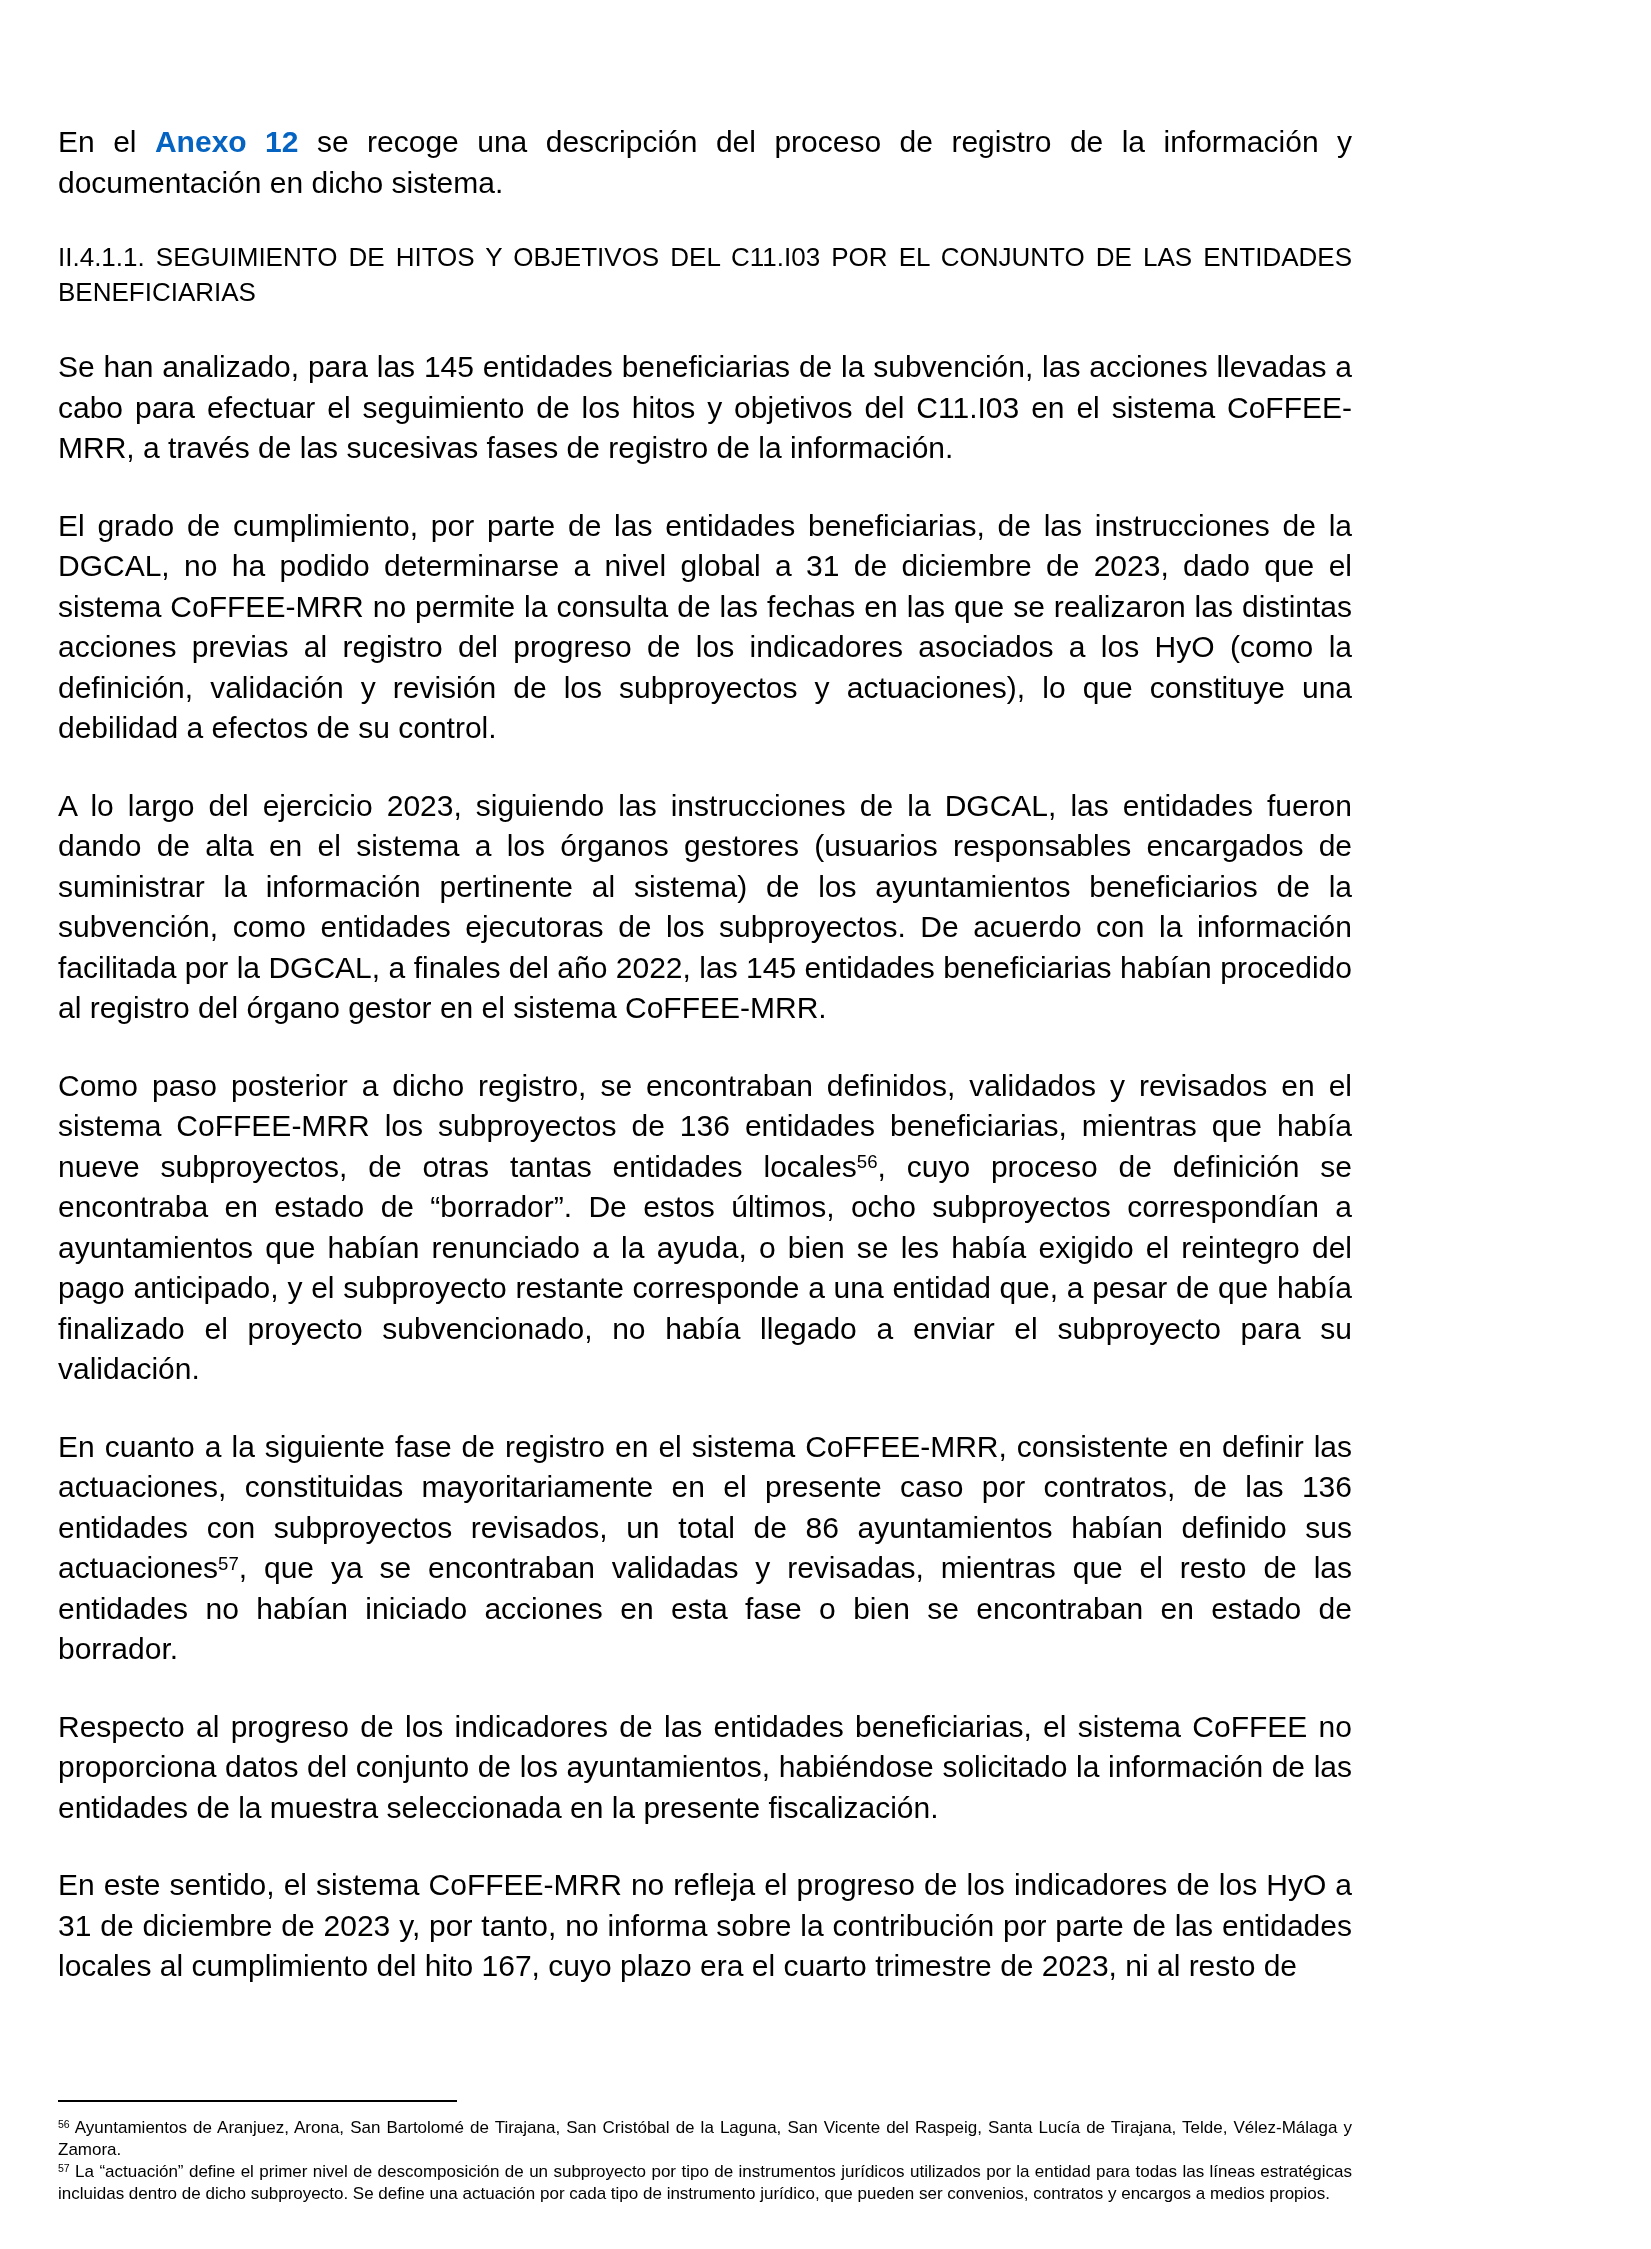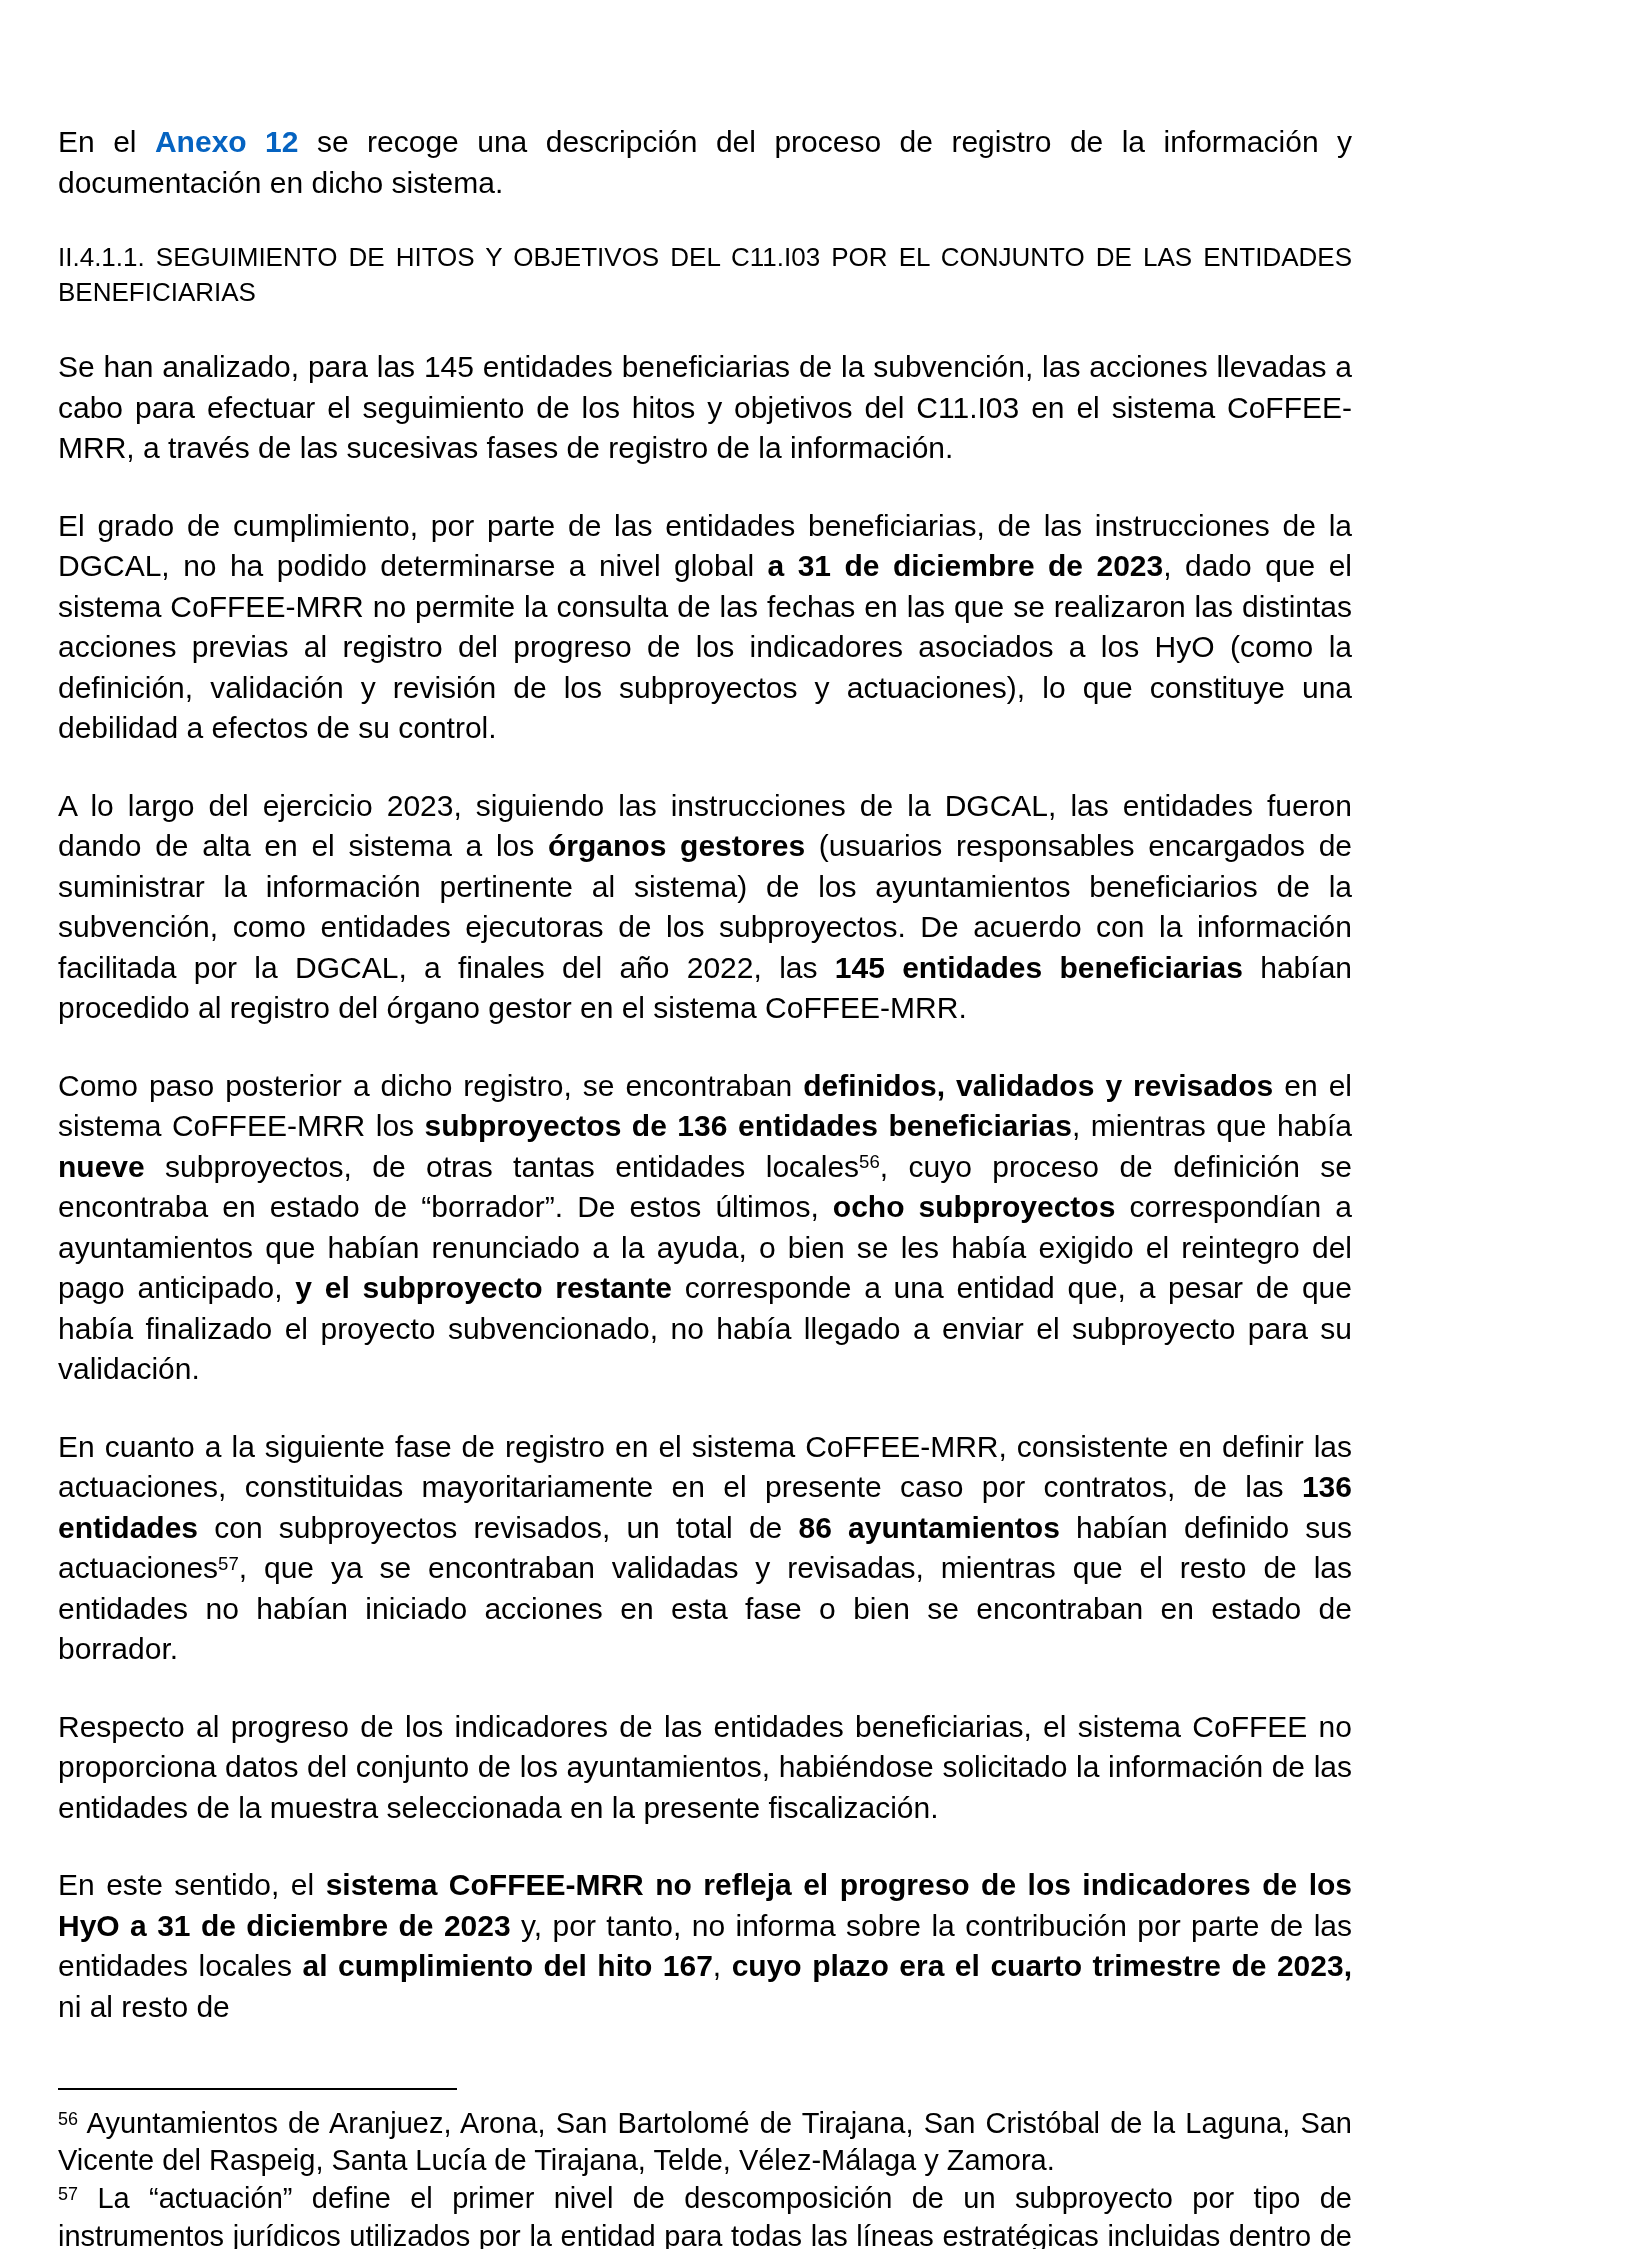--- a/index.html
+++ b/index.html
@@ -23,21 +23,21 @@
   }
   .body-text p,
   .body-text h2 {
     margin: 0 0 37px 0;
     text-align: justify;
     font-weight: normal;
   }
   .body-text h2 {
     font-size: 26px;
   }
-  .run-bold { font-weight: bold; }
+  .run-bold { font-weight: normal; }
   .run-link {
     color: var(--link-color, #0563C1);
     font-weight: bold;
     cursor: pointer;
   }
   .run-sup {
     font-size: 0.62em;
     position: relative;
     top: -0.45em;
     line-height: 0;
@@ -45,21 +45,21 @@
   .footnotes {
     margin-top: auto;
   }
   .fn-sep {
     width: 399px;
     border-top: 2.4px solid #000000;
     margin: 24px 0 14.6px 0;
   }
   .footnote {
     margin: 0;
-    font-size: 29px;
+    font-size: 17px;
     line-height: 1.3;
     text-align: justify;
   }
 </style>
 </head>
 <body>
 
 <div class="page">
   <div class="body-text">
     <p><span>En el </span><span class="run-link">Anexo 12</span><span> se recoge una descripción del proceso de registro de la información y documentación en dicho sistema.</span></p>

